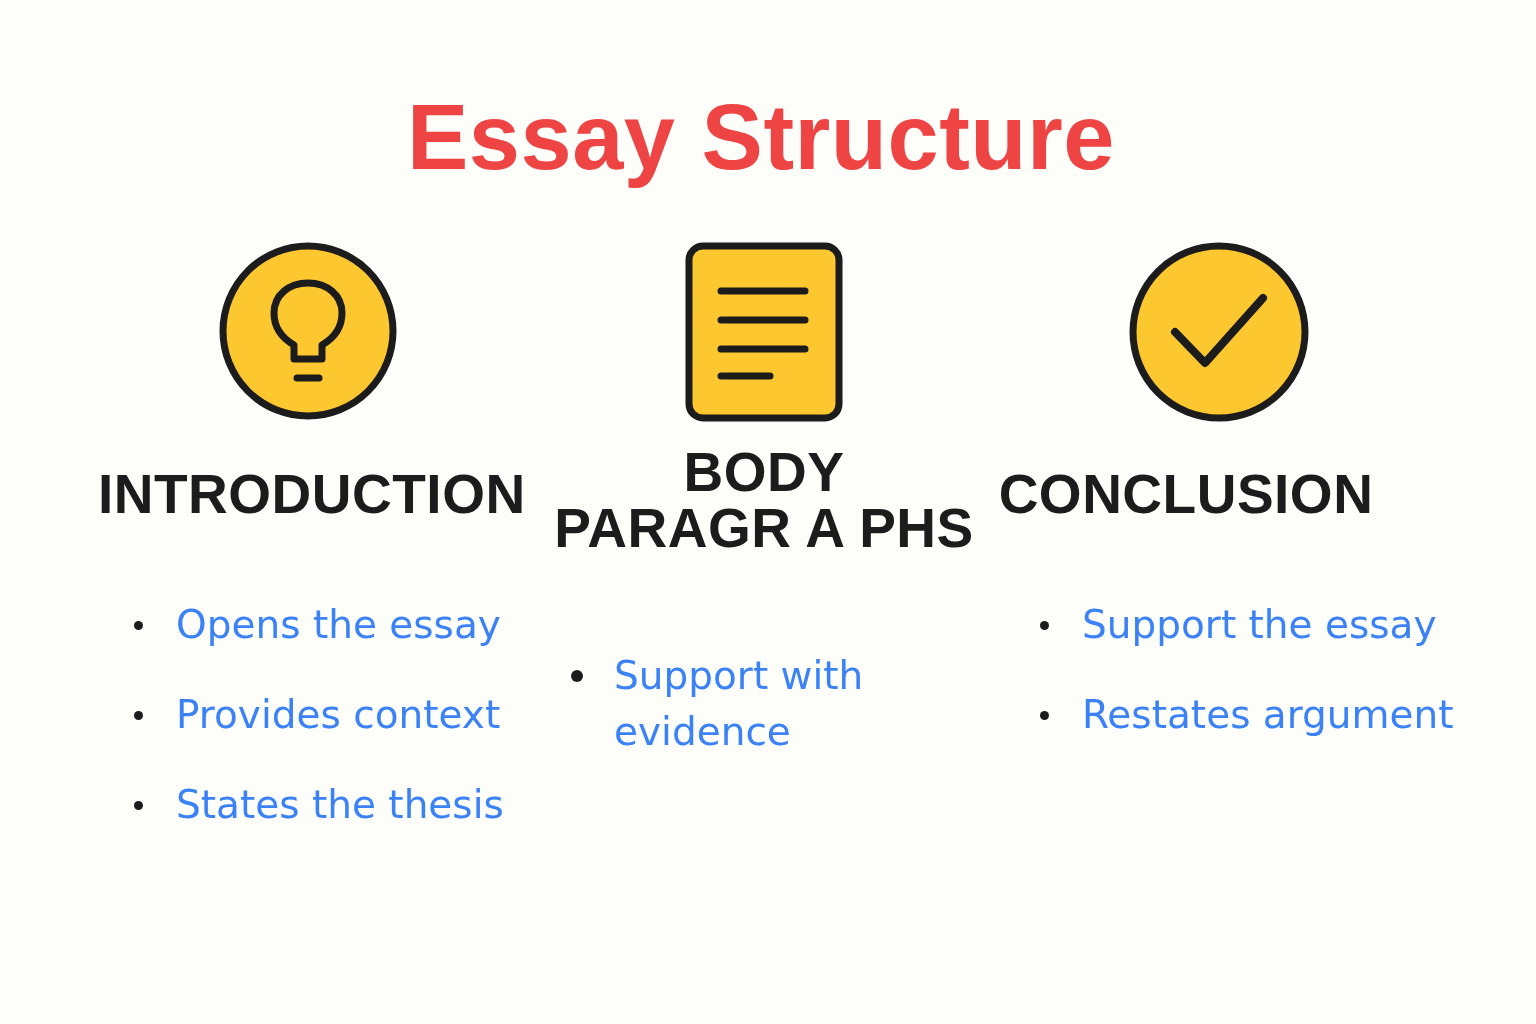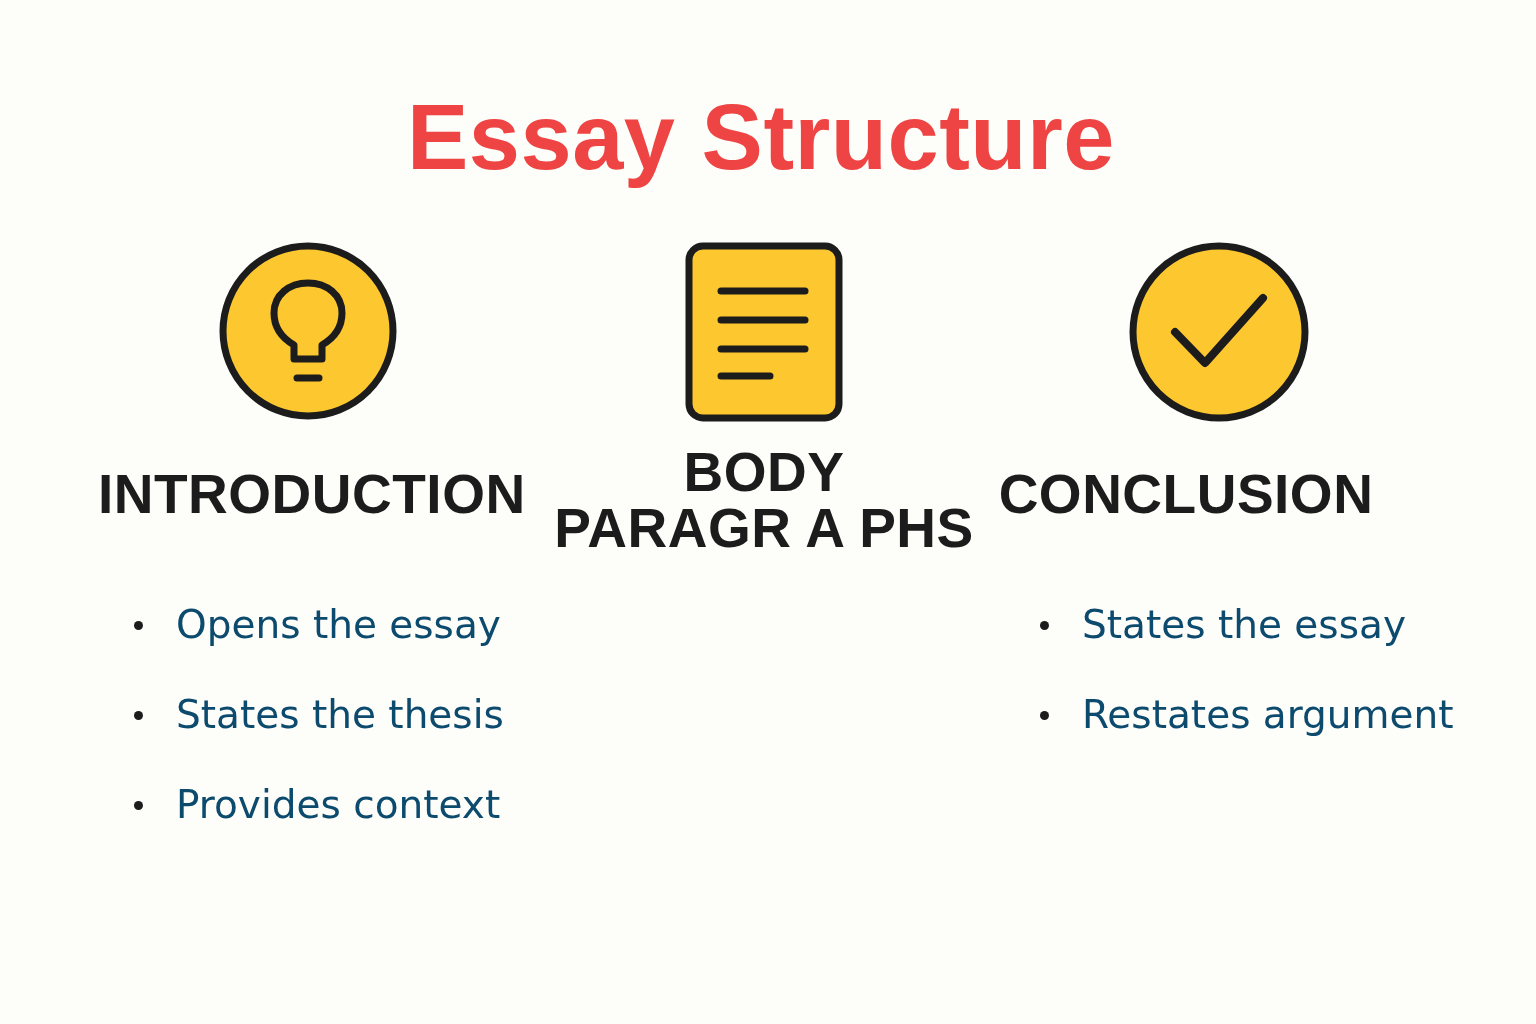--- a/index.html
+++ b/index.html
@@ -44,21 +44,21 @@
       margin: 0;
       letter-spacing: 0.5px;
     }
     .bullets {
       position: absolute;
       list-style: none;
       margin: 0;
       padding: 0;
       font-family: "DejaVu Sans", sans-serif;
       font-size: 39px;
-      color: #0c4a6e;
+      color: #3b82f6;
     }
     .bullets li {
       position: relative;
       padding-left: 48px;
       line-height: 56px;
       white-space: pre-line;
     }
     .bullets li .dot {
       position: absolute;
       left: 6px;
@@ -80,41 +80,43 @@
 <div class="icon" style="left:218px; top:241px;">
   <svg width="180" height="180" viewBox="0 0 180 180">
     <circle cx="90" cy="90" r="85" fill="#fdc72f" stroke="#1c1c1c" stroke-width="7"></circle>
     <path d="M76 118 L76 104 C64 97 56 86 56 72 C56 54 71 42 90 42 C109 42 124 54 124 72 C124 86 116 97 104 104 L104 118 Z" fill="none" stroke="#1c1c1c" stroke-width="7" stroke-linejoin="round"></path>
     <line x1="79" y1="137" x2="101" y2="137" stroke="#1c1c1c" stroke-width="7" stroke-linecap="round"></line>
   </svg>
 </div>
 <h2 class="heading" style="left:98px; top:466px; width:420px;">INTRODUCTION</h2>
 <ul class="bullets col1" style="left:128px; top:597px; width:420px;">
   <li><span class="dot"></span><span>Opens the essay</span></li>
+  <li><span class="dot"></span><span>Provides context</span></li>
   <li><span class="dot"></span><span>States the thesis</span></li>
-  <li><span class="dot"></span><span>Provides context</span></li>
 </ul>
 
 <div class="icon" style="left:684px; top:241px;">
   <svg width="160" height="182" viewBox="0 0 160 182">
     <rect x="5" y="5" width="150" height="172" rx="14" ry="14" fill="#fdc72f" stroke="#1c1c1c" stroke-width="7"></rect>
     <line x1="37" y1="50" x2="121" y2="50" stroke="#1c1c1c" stroke-width="7" stroke-linecap="round"></line>
     <line x1="37" y1="79" x2="121" y2="79" stroke="#1c1c1c" stroke-width="7" stroke-linecap="round"></line>
     <line x1="37" y1="108" x2="121" y2="108" stroke="#1c1c1c" stroke-width="7" stroke-linecap="round"></line>
     <line x1="37" y1="135" x2="86" y2="135" stroke="#1c1c1c" stroke-width="7" stroke-linecap="round"></line>
   </svg>
 </div>
 <h2 class="heading" style="left:554px; top:444px; width:420px; white-space:pre-line;">BODY
 PARAGR A PHS</h2>
 <ul class="bullets col2" style="left:566px; top:648px; width:380px;">
+  <li><span class="dot" style="width:12px;height:12px;top:22px;left:5px;"></span><span>Support with
+evidence</span></li>
 </ul>
 
 <div class="icon" style="left:1128px; top:241px;">
   <svg width="182" height="182" viewBox="0 0 182 182">
     <circle cx="91" cy="91" r="86" fill="#fdc72f" stroke="#1c1c1c" stroke-width="7"></circle>
     <polyline points="47,91 77,122 135,57" fill="none" stroke="#1c1c1c" stroke-width="8" stroke-linecap="round" stroke-linejoin="round"></polyline>
   </svg>
 </div>
 <h2 class="heading" style="left:976px; top:466px; width:420px;">CONCLUSION</h2>
 <ul class="bullets col3" style="left:1034px; top:597px; width:440px;">
-  <li><span class="dot"></span><span>States the essay</span></li>
+  <li><span class="dot"></span><span>Support the essay</span></li>
   <li><span class="dot"></span><span>Restates argument</span></li>
 </ul>
 
 </body></html>

